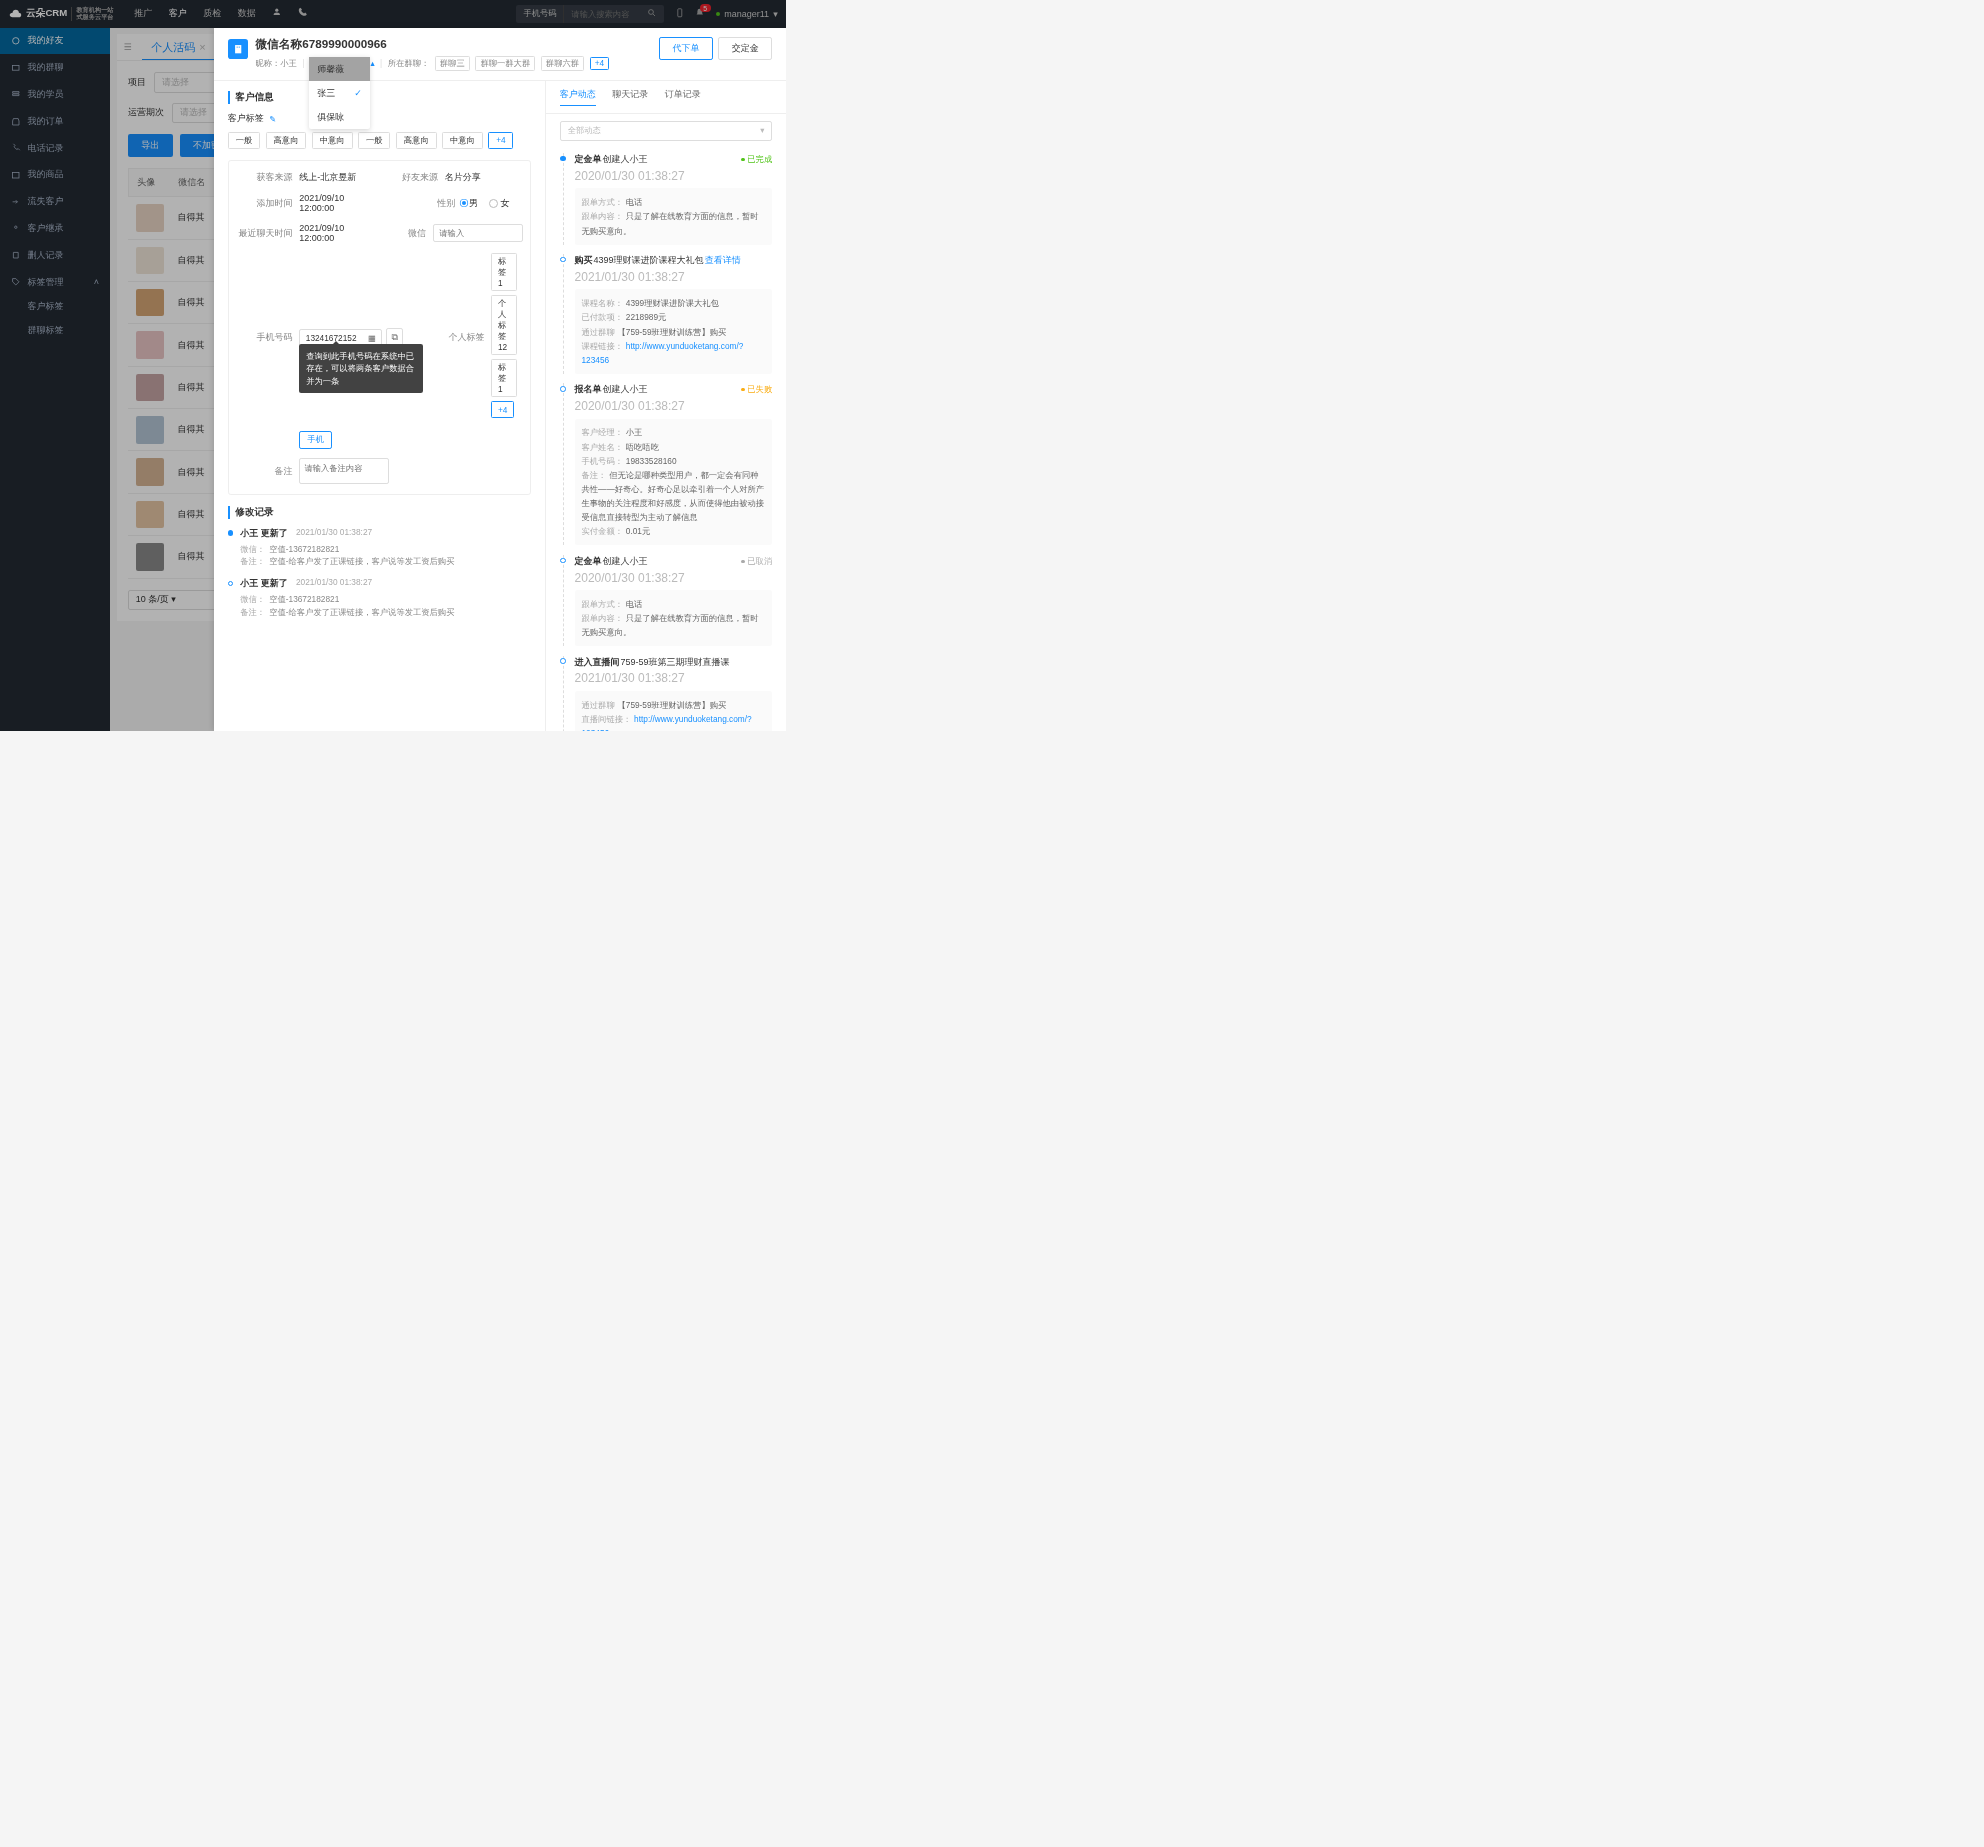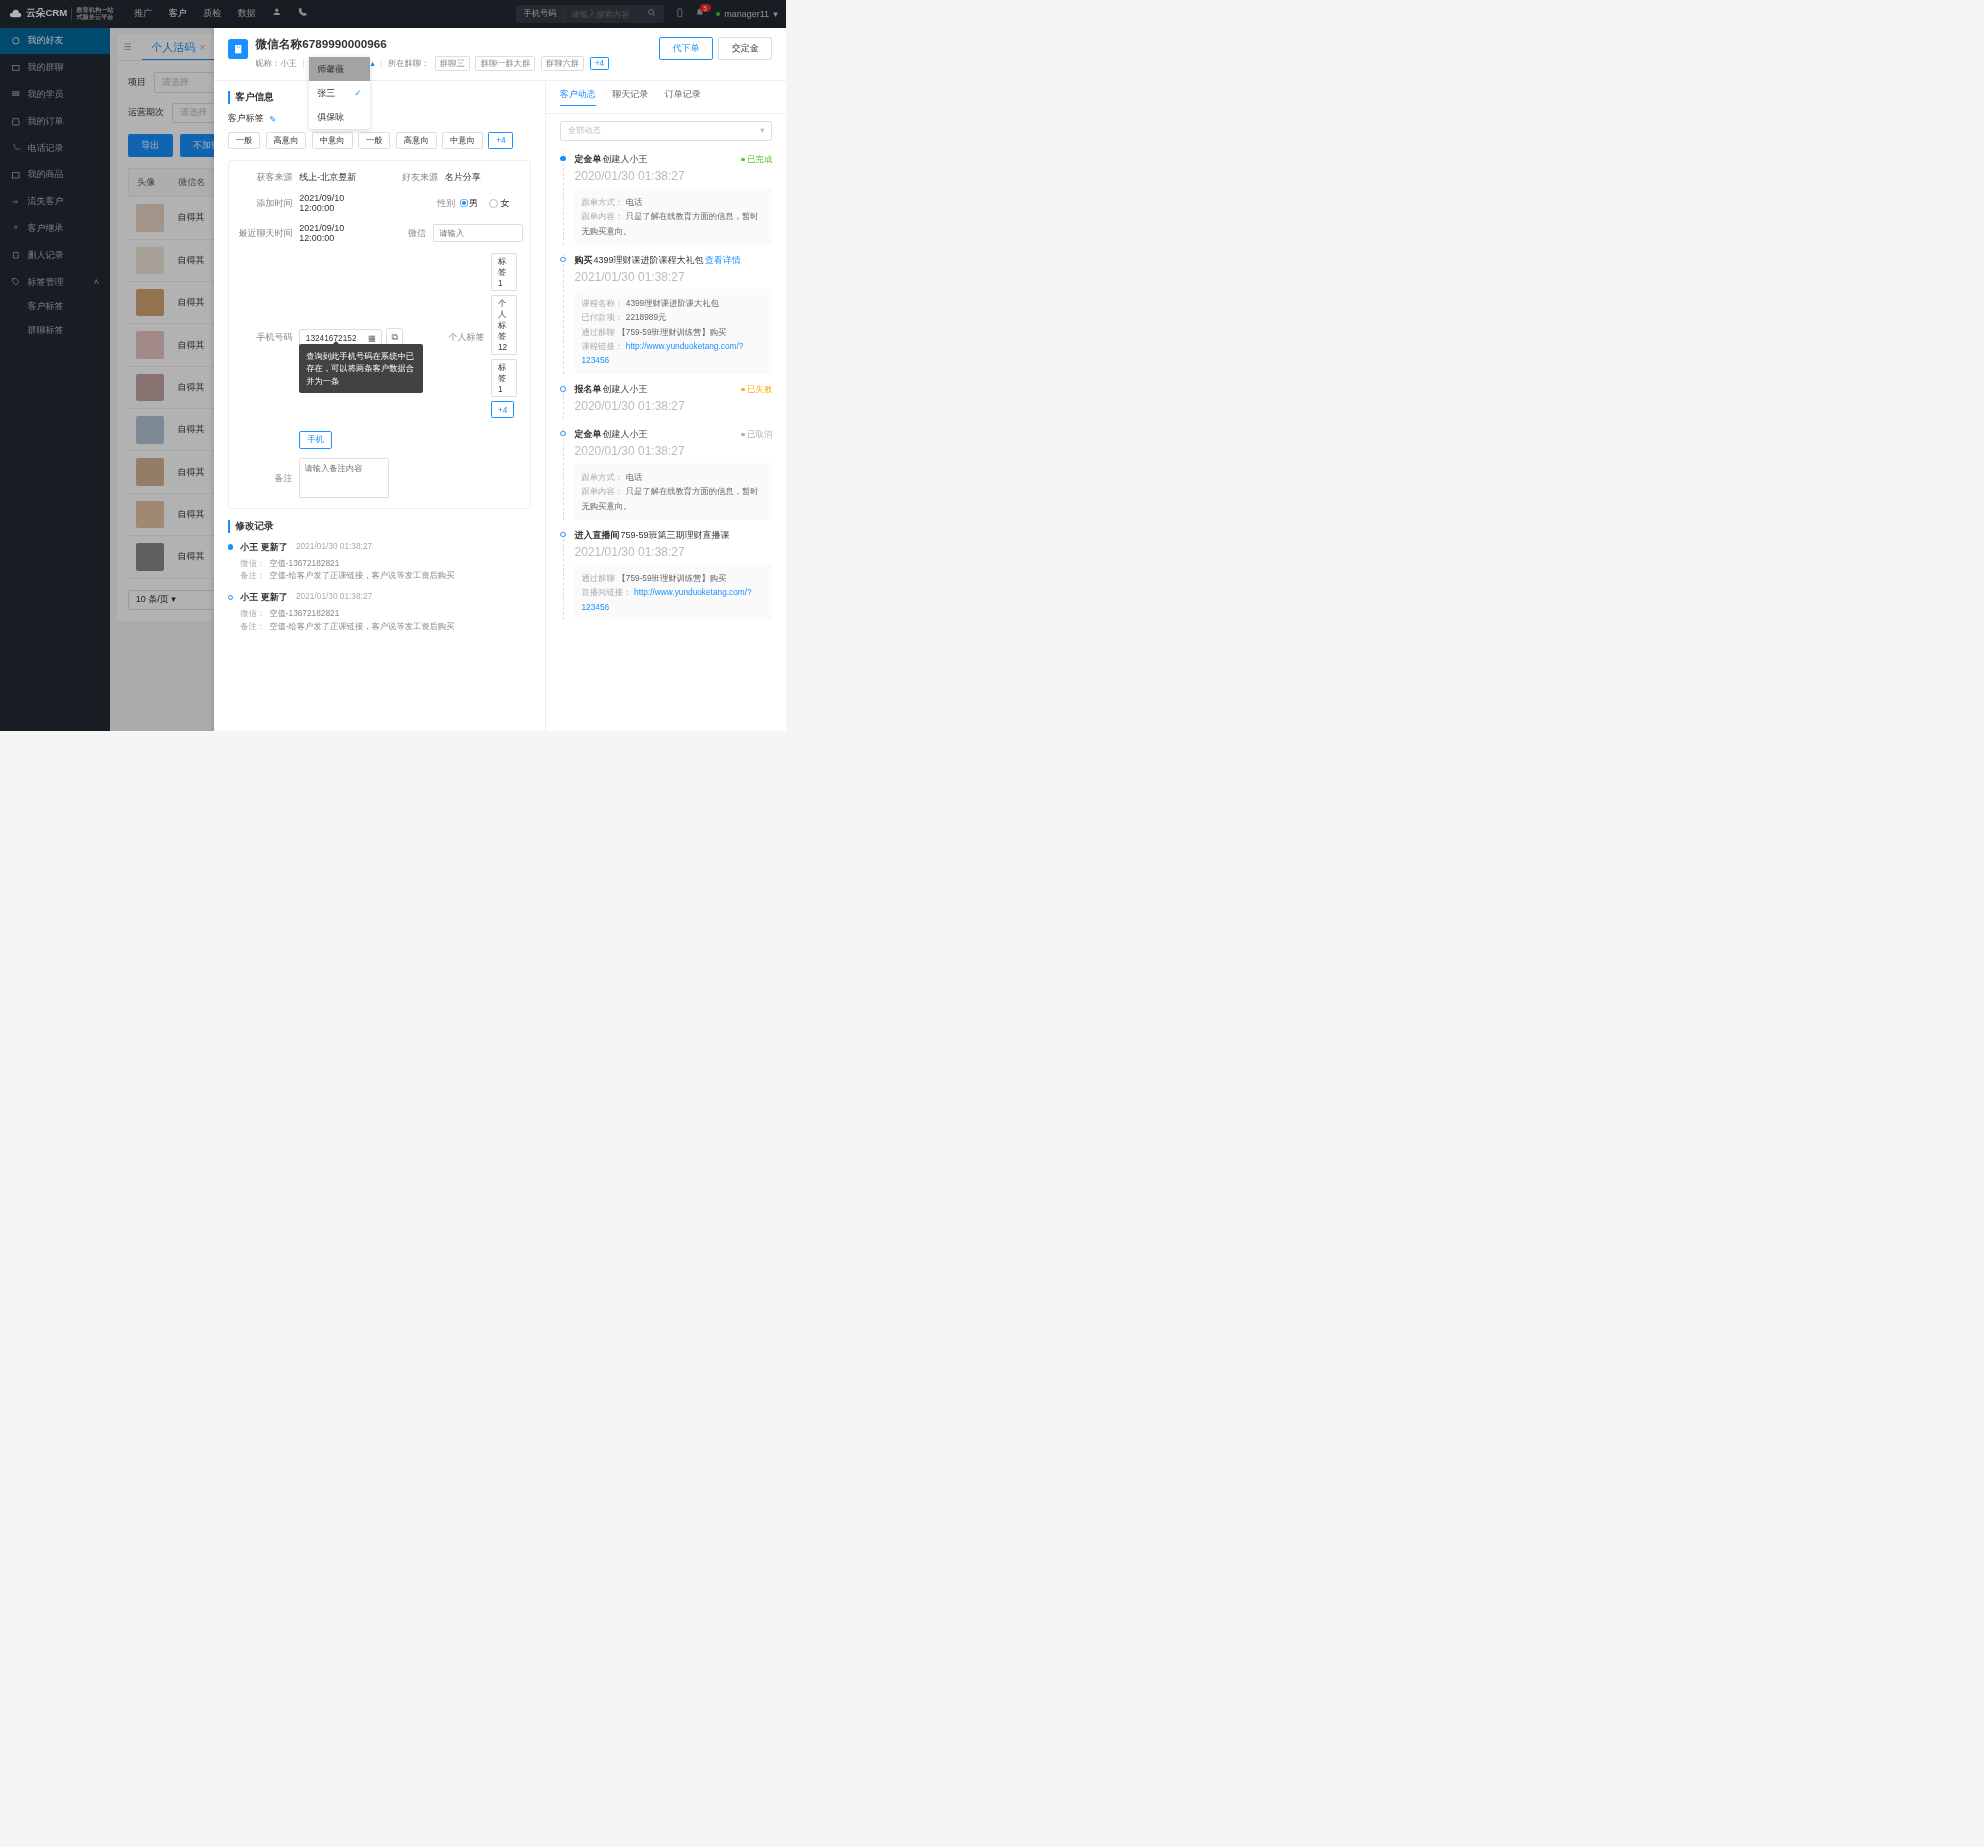--- a/index.html
+++ b/index.html
@@ -84,21 +84,21 @@
 .radio:not(.sel)::before{content:"";width:6.9px;height:6.9px;border:0.7px solid #bbb;border-radius:50%}
 .inp{border:0.7px solid #ddd;border-radius:2.1px;padding:2.8px 5.5px;font-size:8.3px;width:90px}
 .phone-wrap{display:flex;align-items:flex-end;gap:4.1px;position:relative}
 .phone-box{border:0.7px solid #ddd;border-radius:2.1px;padding:2.8px 5.5px;font-size:8.3px;width:83px;display:flex;align-items:center}
 .phone-ic{cursor:pointer;color:#666;margin-left:auto}
 .phone-add{border:0.7px solid #ddd;padding:2.8px 4.1px;border-radius:2.1px;color:#666;cursor:pointer}
 .phone-btn{border:0.7px solid #1890ff;color:#1890ff;padding:2.1px 6.9px;font-size:8.3px;border-radius:2.1px;cursor:pointer}
 .tooltip{position:absolute;top:16.5px;left:0;background:#424242;color:#fff;font-size:8.3px;padding:5.5px 6.9px;border-radius:2.1px;width:124px;line-height:1.5;z-index:10}
 .tooltip::before{content:"";position:absolute;top:-3.4px;left:34px;border:3.4px solid transparent;border-bottom-color:#424242;border-top:none}
 .tag-sm{border:0.7px solid #ddd;padding:2.1px 5.5px;font-size:8.3px;border-radius:1.4px;margin-right:4.1px;display:inline-block;margin-bottom:4.1px}
-.textarea{border:0.7px solid #ddd;border-radius:2.1px;width:90px;height:40px;padding:4.1px;font-size:8.3px;color:#bbb;resize:none}
+.textarea{border:0.7px solid #ddd;border-radius:2.1px;width:90px;height:26px;padding:4.1px;font-size:8.3px;color:#bbb;resize:none}
 .change-item{display:flex;margin-bottom:8.3px}
 .ch-dot{width:5.5px;height:5.5px;border-radius:50%;background:#1890ff;margin-top:3.4px;margin-right:6.9px;flex-shrink:0}
 .ch-dot.hollow{background:#fff;border:0.7px solid #1890ff}
 .ch-body{flex:1;font-size:8.3px}
 .ch-head{display:flex;gap:8.3px;margin-bottom:4.1px}
 .ch-title{font-weight:600;color:#333;font-size:9px}
 .ch-date{color:#aaa}
 .ch-line{color:#888;margin-bottom:1.4px}
 .ch-line .lbl{color:#aaa;margin-right:4.1px}
 
@@ -479,20 +479,27 @@
           </div>
           <div class="tl-item">
             <div class="tl-dot hollow"></div>
             <div class="tl-body">
               <div class="tl-head">
                 <span class="tl-title">报名单</span>
                 <span>创建人小王</span>
                 <span class="tl-status st-fail">已失败</span>
               </div>
               <div class="tl-date">2020/01/30  01:38:27</div>
+              <div class="tl-card">
+                <div><span class="lbl">客户经理：</span>小王</div>
+                <div><span class="lbl">客户姓名：</span>唔吃唔吃</div>
+                <div><span class="lbl">手机号码：</span>19833528160</div>
+                <div><span class="lbl">备注：</span>但无论是哪种类型用户，都一定会有同种共性——好奇心。好奇心足以牵引着一个人对所产生事物的关注程度和好感度，从而使得他由被动接受信息直接转型为主动了解信息</div>
+                <div><span class="lbl">实付金额：</span>0.01元</div>
+              </div>
             </div>
           </div>
           <div class="tl-item">
             <div class="tl-dot hollow"></div>
             <div class="tl-body">
               <div class="tl-head">
                 <span class="tl-title">定金单</span>
                 <span>创建人小王</span>
                 <span class="tl-status st-cancel">已取消</span>
               </div>

